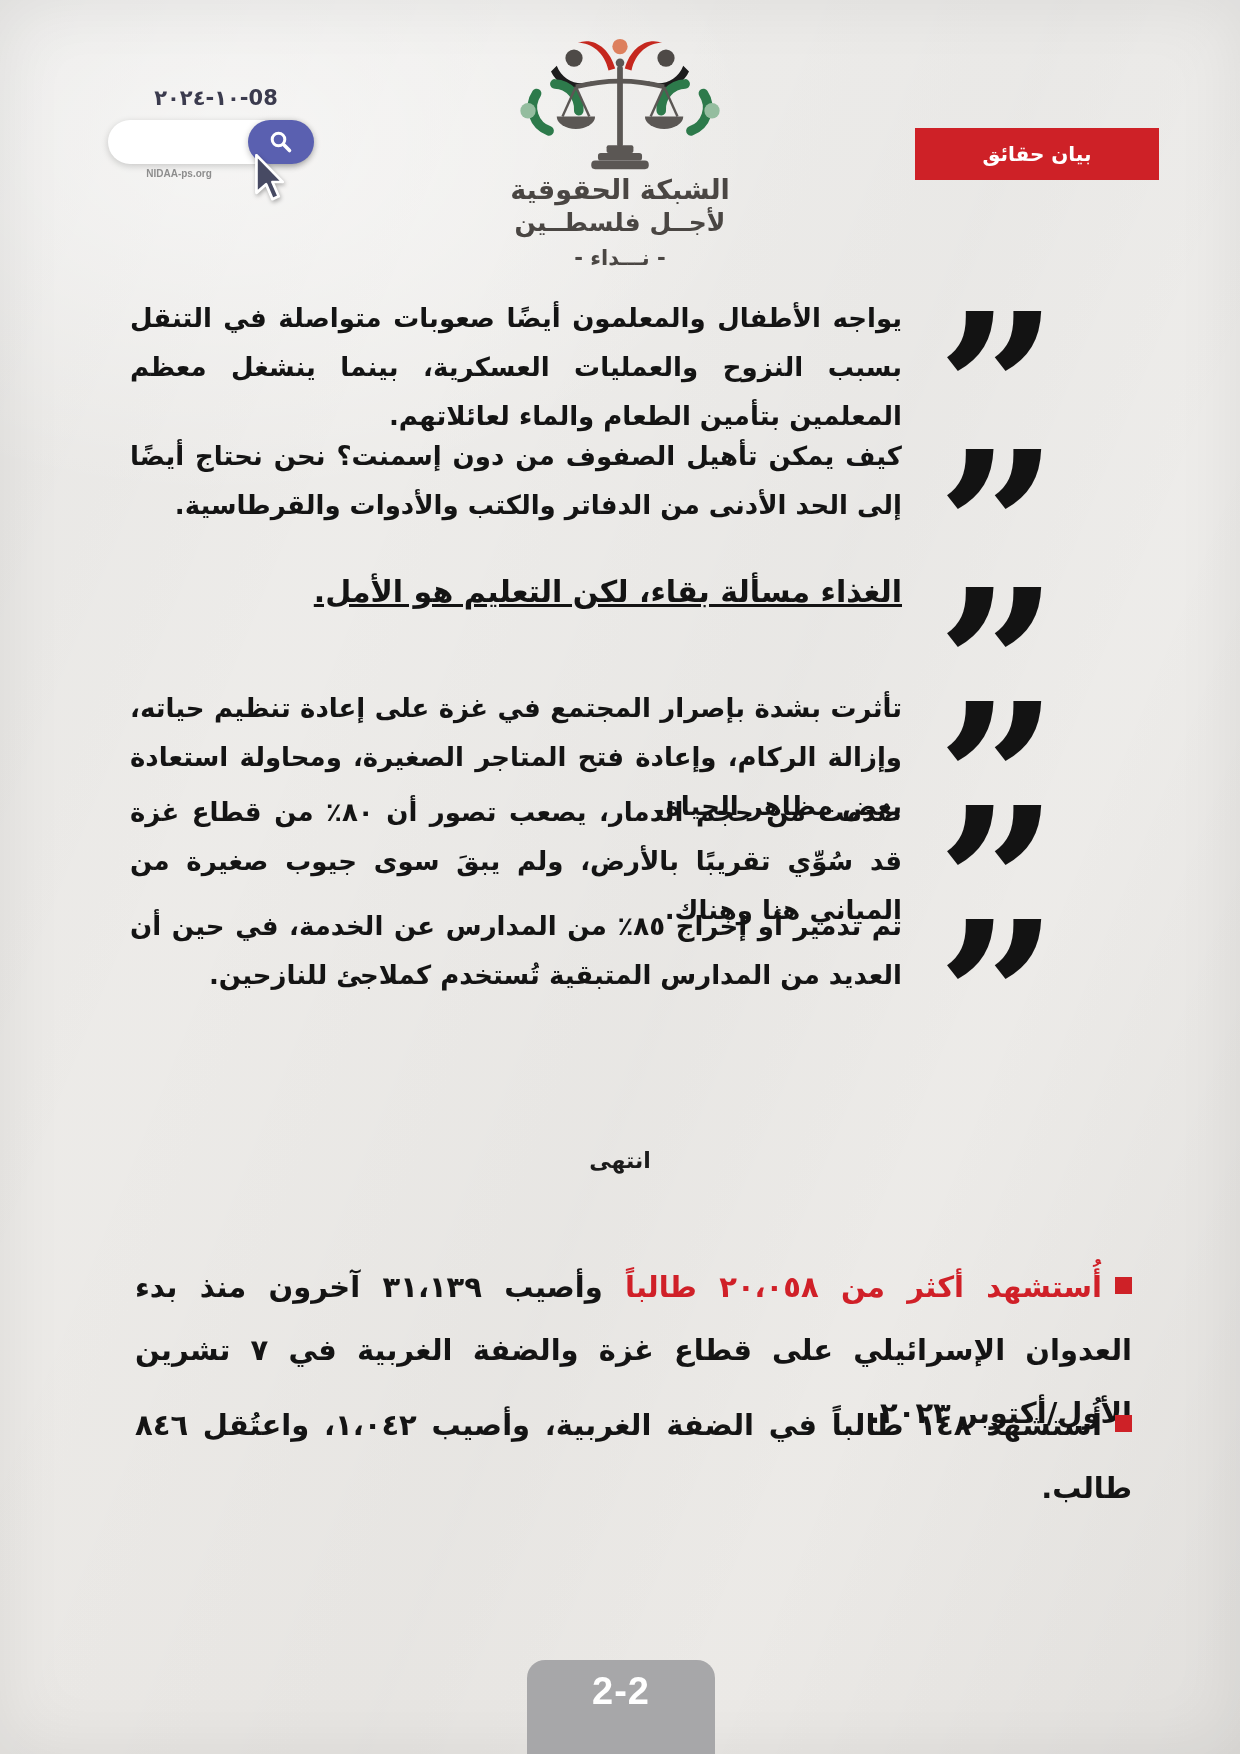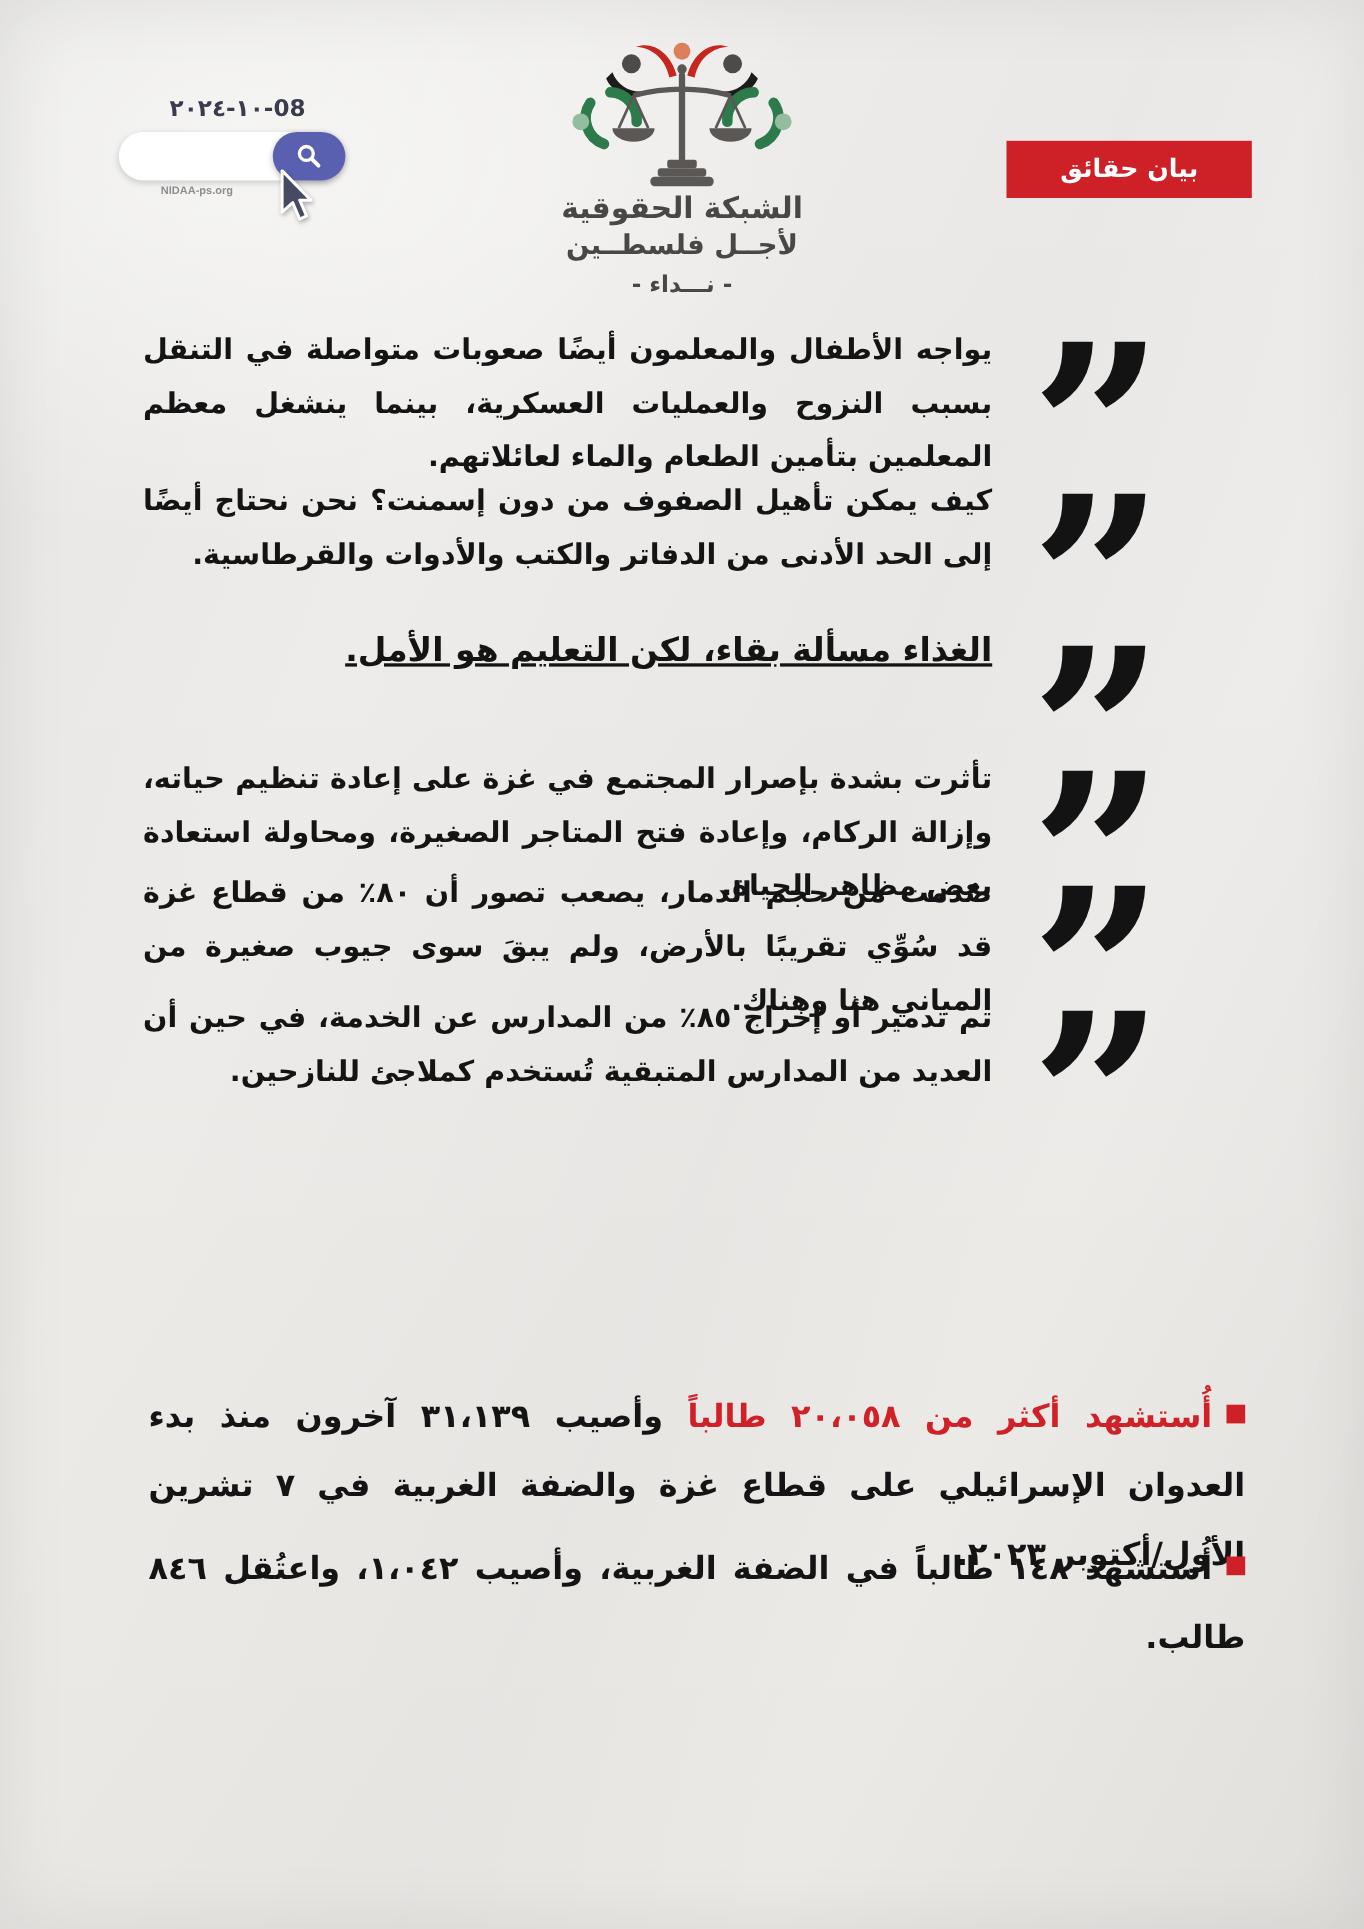--- a/index.html
+++ b/index.html
@@ -19,22 +19,22 @@
         font-size:21px;font-weight:bold;color:#3b3b4e;}
   .search-wrap{position:absolute;left:108px;top:120px;width:204px;height:44px;direction:ltr;}
   .search-pill{position:absolute;inset:0;background:#ffffff;border-radius:22px;
         box-shadow:0 2px 7px rgba(0,0,0,.18);}
   .search-url{position:absolute;left:0;top:0;width:142px;height:44px;line-height:44px;text-align:center;
         font-family:"Liberation Sans", sans-serif;font-weight:bold;font-size:10px;color:#8d8d8d;margin-top:32px;}
   .search-btn{position:absolute;right:-2px;top:0;width:66px;height:44px;border-radius:22px;
         background:#5a60b0;box-shadow:0 2px 6px rgba(0,0,0,.25);}
   .search-btn svg{position:absolute;left:21px;top:10px;}
   .cursor{position:absolute;left:144px;top:34px;filter:drop-shadow(1px 2px 2px rgba(0,0,0,.3));}
-  .badge{position:absolute;left:915px;top:128px;width:223px;height:52px;background:#ce2127;
-        text-align:center;line-height:52px;font-size:23px;font-weight:bold;color:#ffffff;}
+  .badge{position:absolute;left:915px;top:128px;width:244px;height:52px;background:#ce2127;
+        text-align:center;line-height:52px;font-size:20px;font-weight:bold;color:#ffffff;}
   
   .logo-art{position:absolute;left:505px;top:34px;}
   .logo-line{position:absolute;left:420px;width:400px;text-align:center;font-weight:bold;color:#4a4643;}
   .logo-line1{top:174px;font-size:27px;}
   .logo-line2{top:208px;font-size:25px;}
   .logo-line3{top:246px;font-size:21px;letter-spacing:1px;}
   
   .quote{position:absolute;left:130px;width:772px;}
   .qtext{font-size:26px;font-weight:bold;line-height:49px;text-align:justify;text-align-last:right;}
   .quote.q3 .qtext{font-size:30px;line-height:44px;text-align:right;text-decoration:underline;}
@@ -140,24 +140,28 @@
   <div class="quote" style="top:788px">
     <div class="qmark">”</div>
     <div class="qtext">صُدمت من حجم الدمار، يصعب تصور أن ٨٠٪ من قطاع غزة قد سُوِّي تقريبًا بالأرض، ولم يبقَ سوى جيوب صغيرة من المباني هنا وهناك.</div>
   </div>
 
   <div class="quote" style="top:902px">
     <div class="qmark">”</div>
     <div class="qtext">تم تدمير أو إخراج ٨٥٪ من المدارس عن الخدمة، في حين أن العديد من المدارس المتبقية تُستخدم كملاجئ للنازحين.</div>
   </div>
 
+  <div class="end-marker">انتهى</div>
 
   <div class="bullet" style="top:1256px">
     <span class="sq"></span><span class="hl">أُستشهد أكثر من ٢٠،٠٥٨ طالباً</span>
     <span>وأصيب ٣١،١٣٩ آخرون منذ بدء العدوان الإسرائيلي على قطاع غزة والضفة الغربية في ٧ تشرين الأول/أكتوبر ٢٠٢٣.</span>
   </div>
 
   <div class="bullet" style="top:1394px">
     <span class="sq"></span><span>أُستشهد ١٤٨ طالباً في الضفة الغربية، وأصيب ١،٠٤٢، واعتُقل ٨٤٦ طالب.</span>
   </div>
 
+  <div class="page-tab">
+    <div class="num">2-2</div>
+  </div>
 
 </div>
 
 </body></html>

